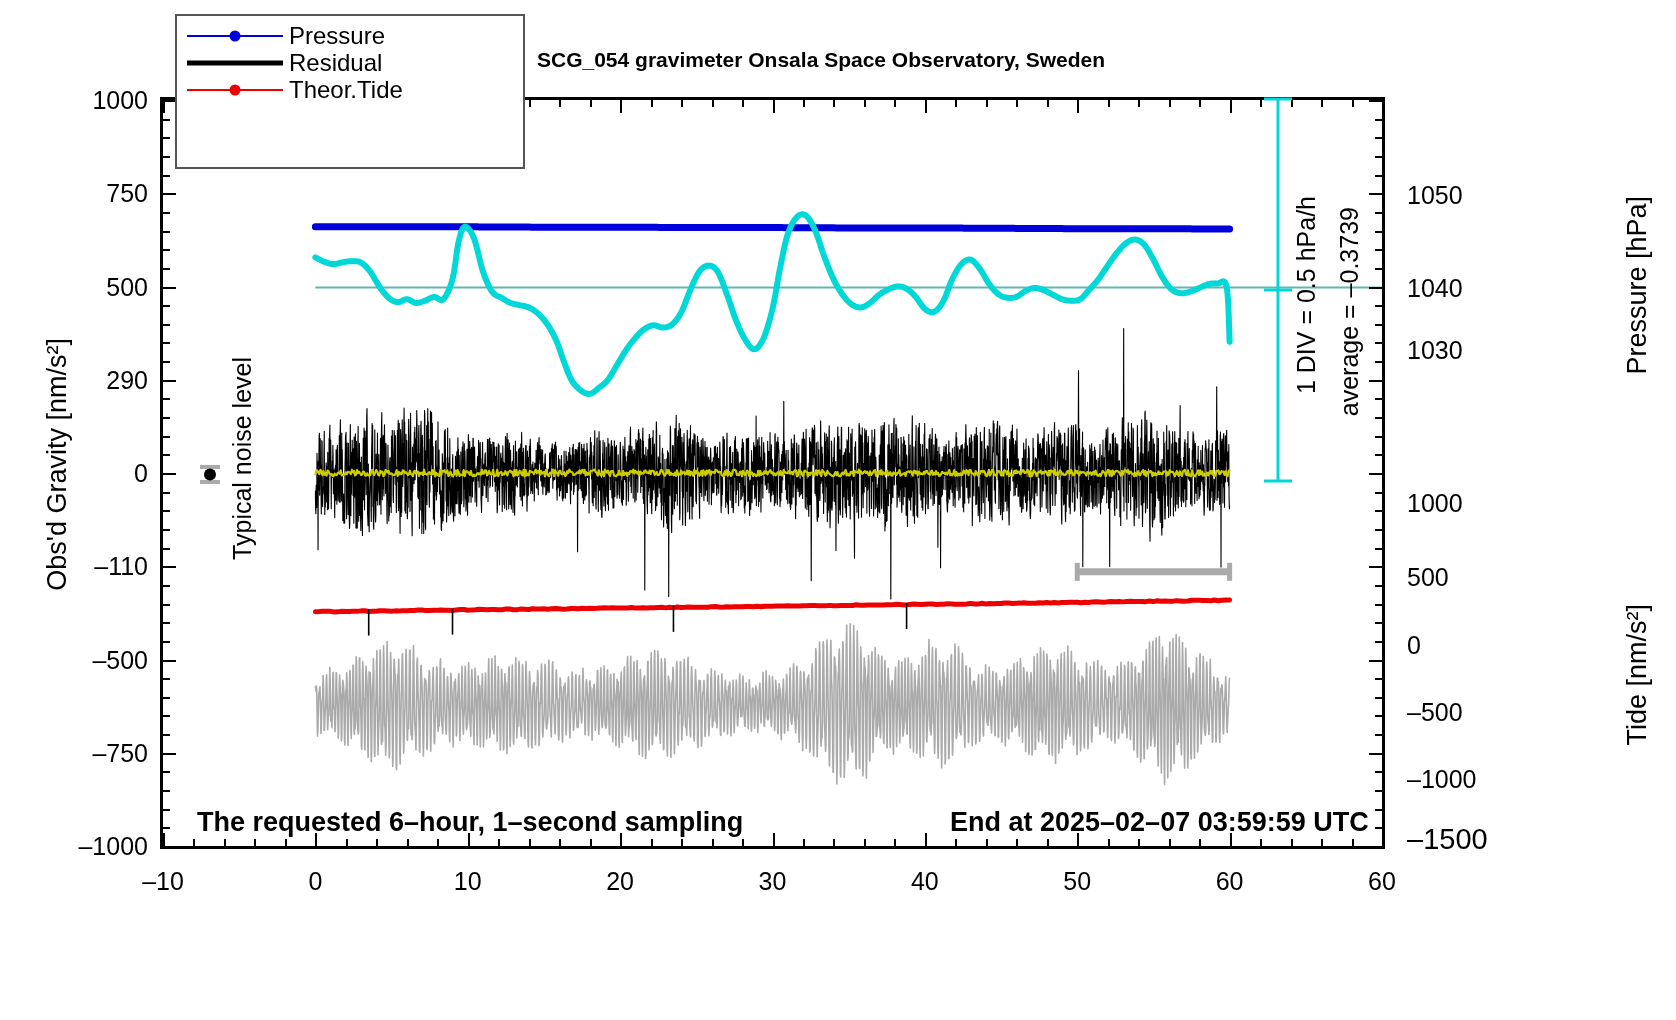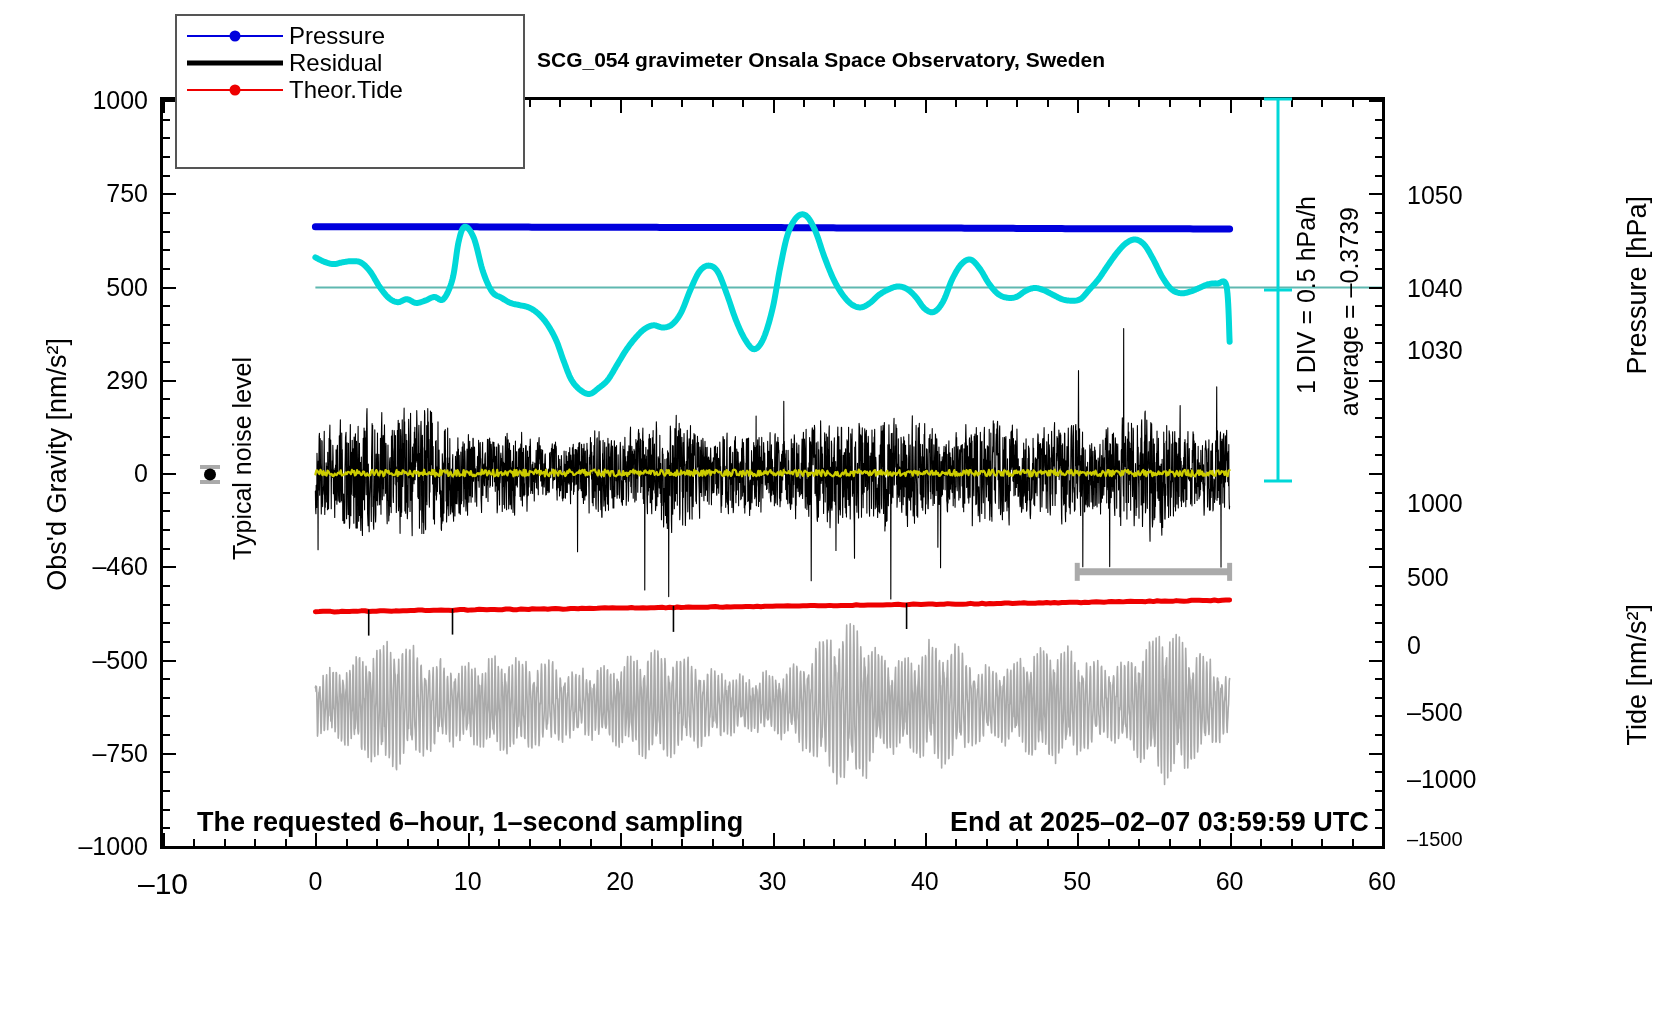--- a/index.html
+++ b/index.html
@@ -279,34 +279,34 @@
         <div class="tick tickmaj-t" style="left: 1219px;"></div>
       </div>
   </div>
 
   <div id="labellayer">
       <div class="abs" style="left: 148px; top: 100px; font-size: 25px; white-space: nowrap; transform: translate(-100%, -50%);">1000</div>
       <div class="abs" style="left: 148px; top: 193.25px; font-size: 25px; white-space: nowrap; transform: translate(-100%, -50%);">750</div>
       <div class="abs" style="left: 148px; top: 286.5px; font-size: 25px; white-space: nowrap; transform: translate(-100%, -50%);">500</div>
       <div class="abs" style="left: 148px; top: 379.75px; font-size: 25px; white-space: nowrap; transform: translate(-100%, -50%);">290</div>
       <div class="abs" style="left: 148px; top: 473px; font-size: 25px; white-space: nowrap; transform: translate(-100%, -50%);">0</div>
-      <div class="abs" style="left: 148px; top: 566.25px; font-size: 25px; white-space: nowrap; transform: translate(-100%, -50%);">–460</div>
+      <div class="abs" style="left: 148px; top: 566.25px; font-size: 25px; white-space: nowrap; transform: translate(-100%, -50%);">–110</div>
       <div class="abs" style="left: 148px; top: 659.5px; font-size: 25px; white-space: nowrap; transform: translate(-100%, -50%);">–500</div>
       <div class="abs" style="left: 148px; top: 752.75px; font-size: 25px; white-space: nowrap; transform: translate(-100%, -50%);">–750</div>
       <div class="abs" style="left: 148px; top: 846px; font-size: 25px; white-space: nowrap; transform: translate(-100%, -50%);">–1000</div>
       <div class="abs" style="left: 1407px; top: 195.115px; font-size: 25px; white-space: nowrap; transform: translateY(-50%);">1050</div>
       <div class="abs" style="left: 1407px; top: 287.619px; font-size: 25px; white-space: nowrap; transform: translateY(-50%);">1040</div>
       <div class="abs" style="left: 1407px; top: 349.91px; font-size: 25px; white-space: nowrap; transform: translateY(-50%);">1030</div>
       <div class="abs" style="left: 1407px; top: 502.84px; font-size: 25px; white-space: nowrap; transform: translateY(-50%);">1000</div>
       <div class="abs" style="left: 1407px; top: 577.44px; font-size: 25px; white-space: nowrap; transform: translateY(-50%);">500</div>
       <div class="abs" style="left: 1407px; top: 644.58px; font-size: 25px; white-space: nowrap; transform: translateY(-50%);">0</div>
       <div class="abs" style="left: 1407px; top: 711.72px; font-size: 25px; white-space: nowrap; transform: translateY(-50%);">–500</div>
       <div class="abs" style="left: 1407px; top: 778.86px; font-size: 25px; white-space: nowrap; transform: translateY(-50%);">–1000</div>
-      <div class="abs" style="left: 1407px; top: 838.54px; font-size: 20px; white-space: nowrap; transform: translateY(-50%);">–1500</div>
-      <div class="abs" style="left: 163px; top: 867px; font-size: 30px; white-space: nowrap; transform: translate(-50%, 0px);">–10</div>
+      <div class="abs" style="left: 1407px; top: 838.54px; font-size: 29px; white-space: nowrap; transform: translateY(-50%);">–1500</div>
+      <div class="abs" style="left: 163px; top: 867px; font-size: 25px; white-space: nowrap; transform: translate(-50%, 0px);">–10</div>
       <div class="abs" style="left: 315.375px; top: 867px; font-size: 25px; white-space: nowrap; transform: translate(-50%, 0px);">0</div>
       <div class="abs" style="left: 467.75px; top: 867px; font-size: 25px; white-space: nowrap; transform: translate(-50%, 0px);">10</div>
       <div class="abs" style="left: 620.125px; top: 867px; font-size: 25px; white-space: nowrap; transform: translate(-50%, 0px);">20</div>
       <div class="abs" style="left: 772.5px; top: 867px; font-size: 25px; white-space: nowrap; transform: translate(-50%, 0px);">30</div>
       <div class="abs" style="left: 924.875px; top: 867px; font-size: 25px; white-space: nowrap; transform: translate(-50%, 0px);">40</div>
       <div class="abs" style="left: 1077.25px; top: 867px; font-size: 25px; white-space: nowrap; transform: translate(-50%, 0px);">50</div>
       <div class="abs" style="left: 1229.62px; top: 867px; font-size: 25px; white-space: nowrap; transform: translate(-50%, 0px);">60</div>
       <div class="abs" style="left: 1382px; top: 867px; font-size: 25px; white-space: nowrap; transform: translate(-50%, 0px);">60</div>
     </div>
 

